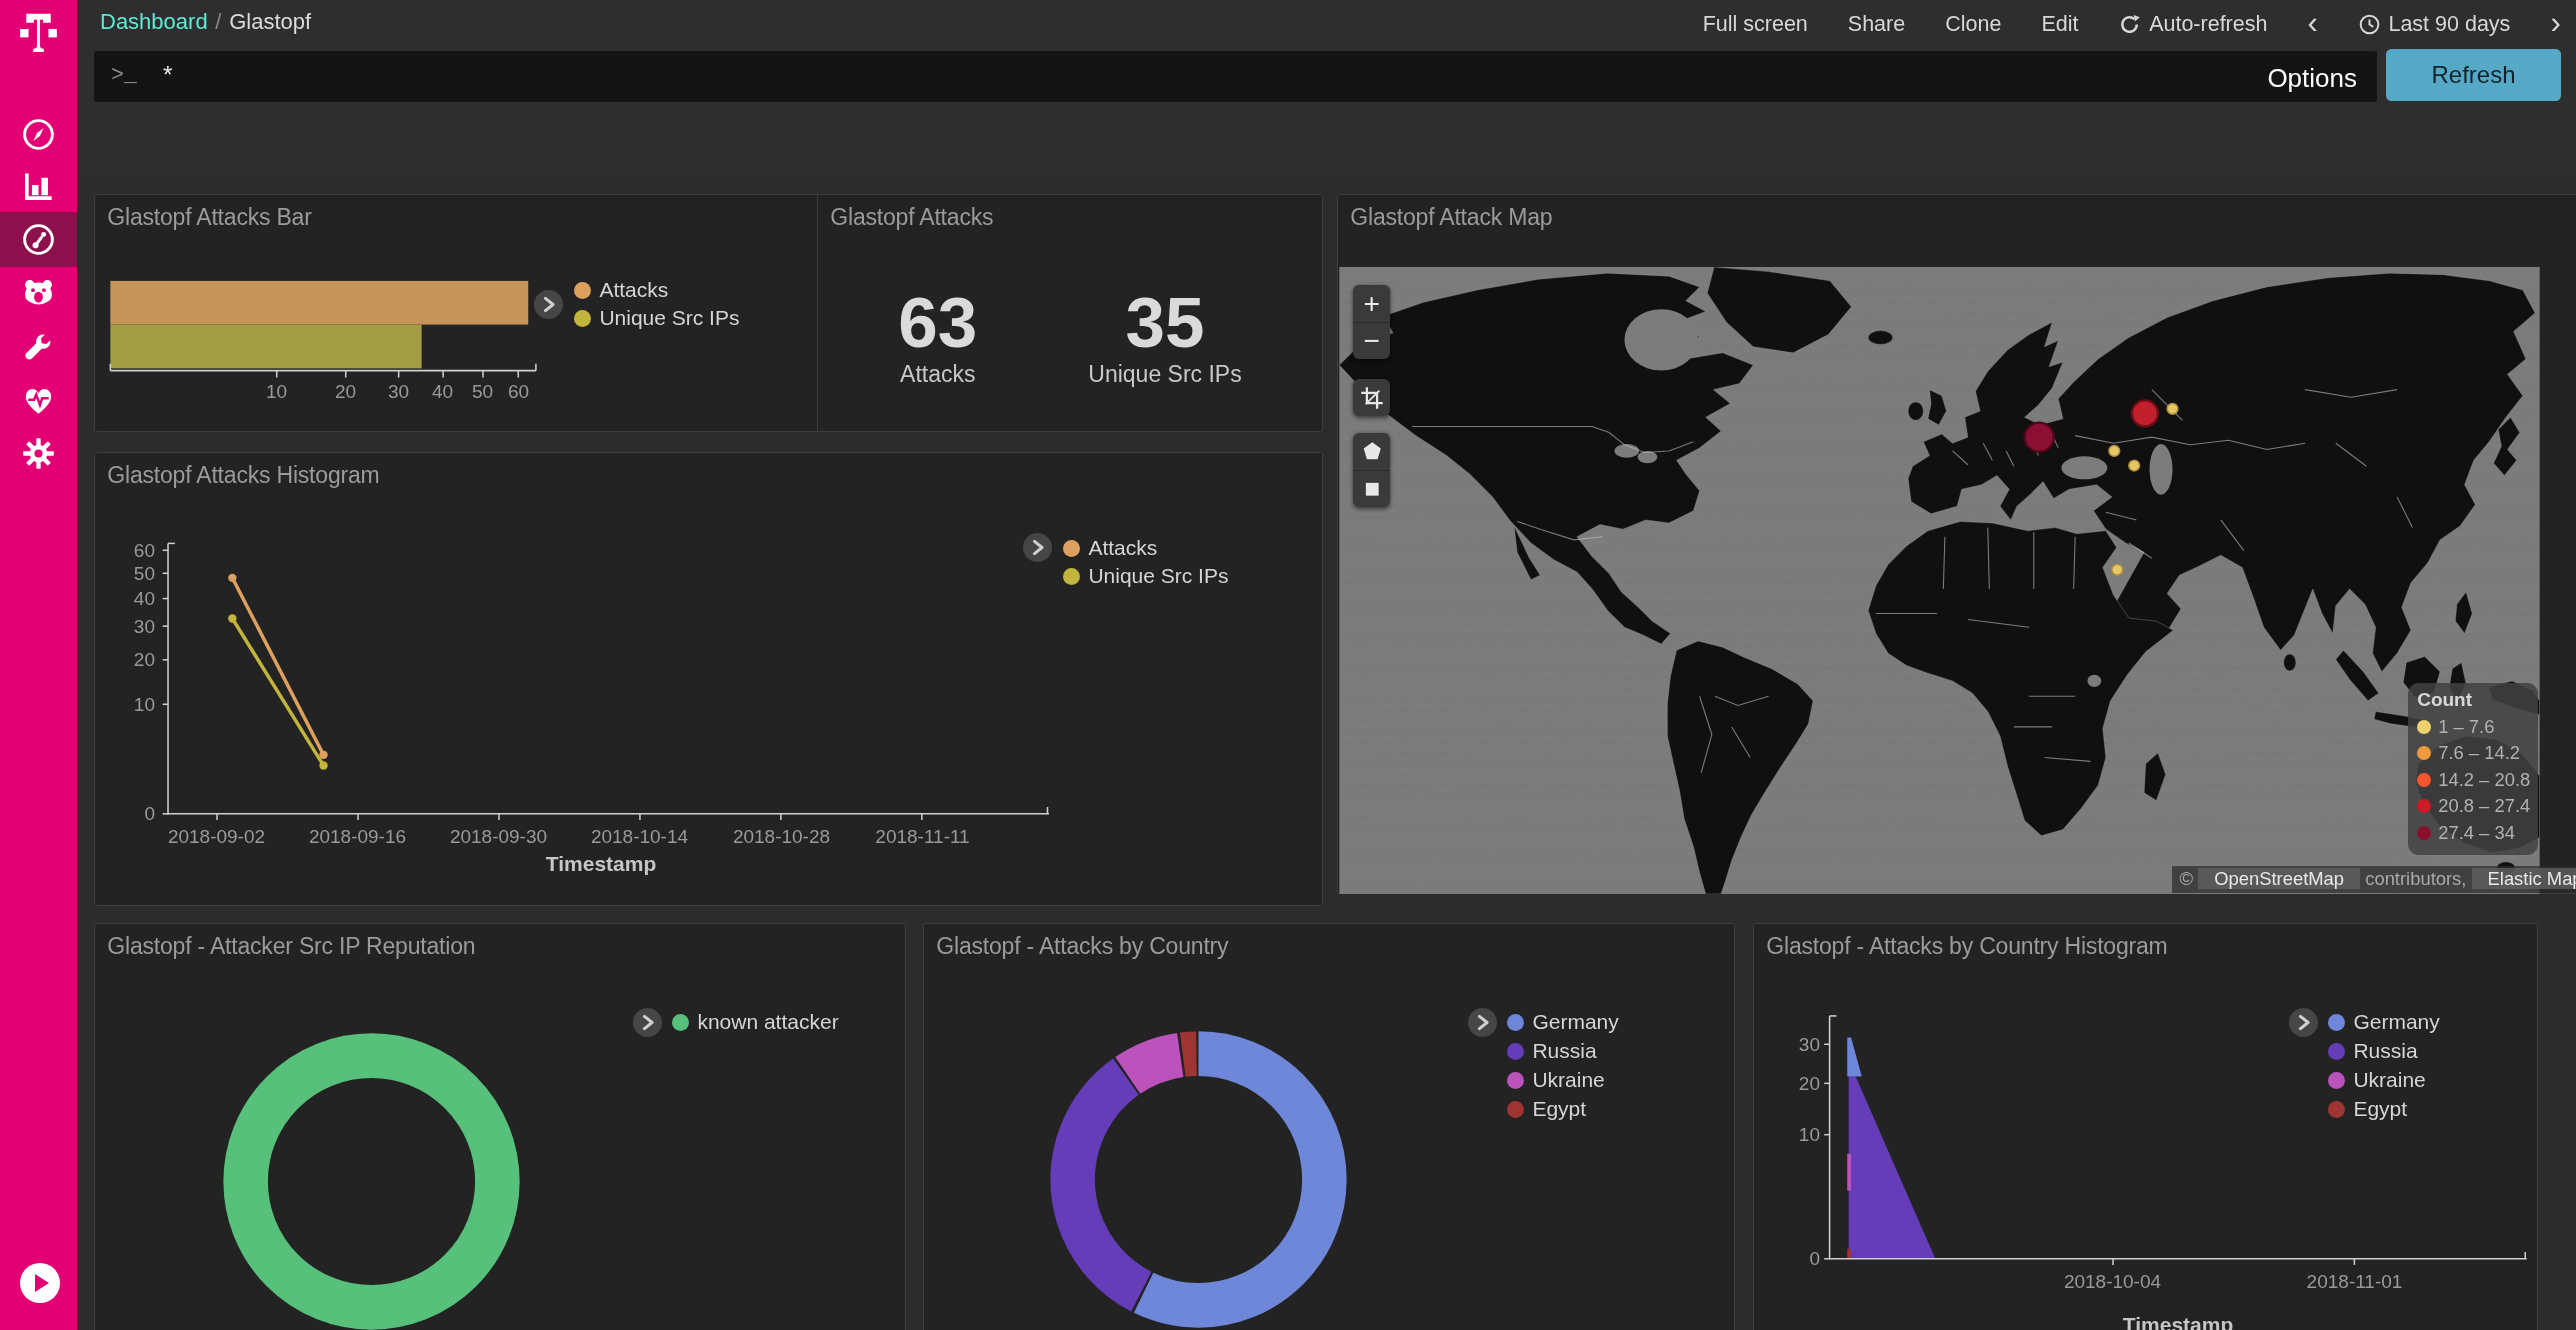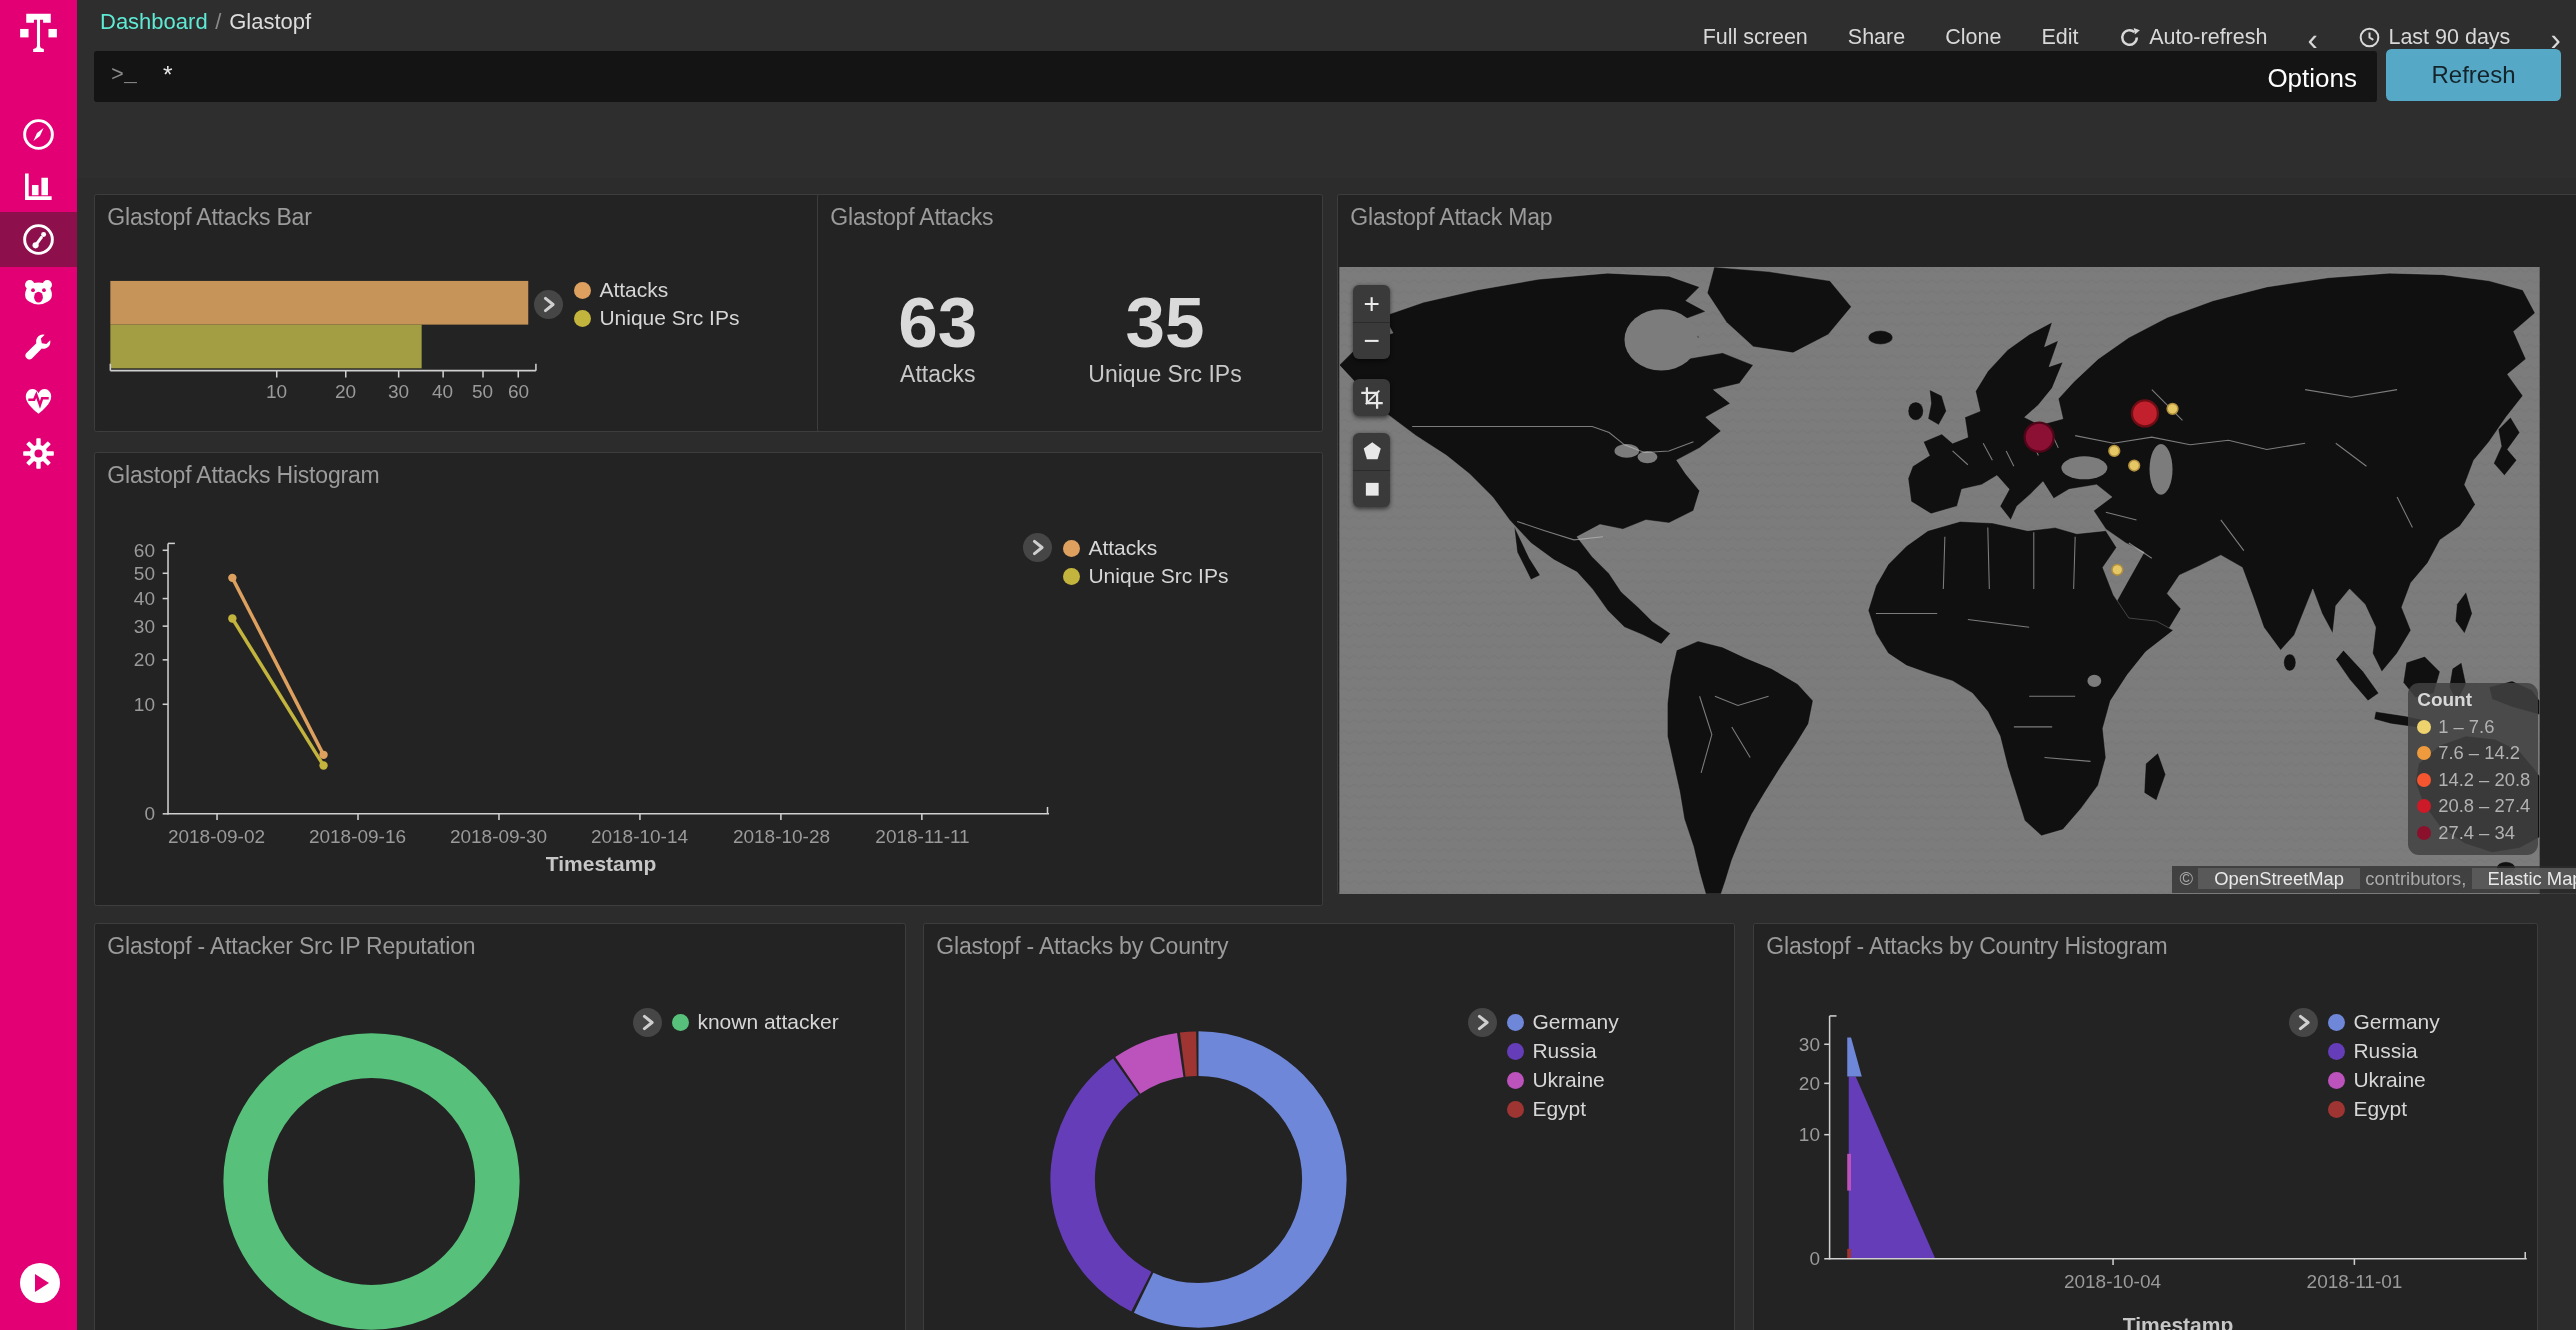--- a/index.html
+++ b/index.html
@@ -15,21 +15,21 @@
   .side-play{position:absolute;left:20px;top:1263px;width:40px;height:40px;border-radius:50%;background:#ffffff;display:flex;align-items:center;justify-content:center;cursor:pointer;}
   .side-play .tri{width:0;height:0;border-top:9.2px solid transparent;border-bottom:9.2px solid transparent;border-left:14.6px solid #e20074;margin-left:4.6px;}
 
   
   .chrome{position:absolute;left:77px;top:0;width:2499px;height:178px;background:#2e2e2e;}
   .topbar{position:absolute;left:0;top:0;width:2499px;height:46px;}
   .breadcrumb{position:absolute;left:23px;top:9.2px;font-size:22px;}
   .bc-link{color:#5eead4;cursor:pointer;}
   .bc-sep{color:#8a8a8a;padding:0 7.7px;}
   .bc-page{color:#dcdcdc;}
-  .top-menu{position:absolute;right:15.3px;top:4px;height:46px;display:flex;align-items:flex-end;gap:40px;font-size:21.5px;color:#d8d8d8;}
+  .top-menu{position:absolute;right:15.3px;top:12px;height:46px;display:flex;align-items:flex-start;gap:40px;font-size:21.5px;color:#d8d8d8;}
   .top-menu .mi{cursor:pointer;display:flex;align-items:center;gap:7.7px;white-space:nowrap;}
   .chev{font-size:31px;line-height:21.5px;color:#d8d8d8;}
 
   .querybar{position:absolute;left:0;top:46px;width:2499px;height:65px;}
   .query-input{position:absolute;left:17px;top:4.6px;width:2283px;height:51px;background:#141414;border-radius:3.1px;}
   .q-prompt{position:absolute;left:17px;top:12.3px;font-family:"Liberation Mono","DejaVu Sans Mono",monospace;font-size:21.5px;color:#8a8a8a;}
   .q-text{position:absolute;left:69px;top:10px;font-size:24.5px;color:#e8e8e8;}
   .q-options{position:absolute;right:20px;top:12.3px;font-size:26px;color:#ffffff;cursor:pointer;margin-left:12px;}
   .refresh-btn{position:absolute;left:2309px;top:3.1px;width:175px;height:52px;background:#55a9c7;border:none;border-radius:5.4px;font-size:24px;color:#15242b;font-family:inherit;cursor:pointer;}
 

